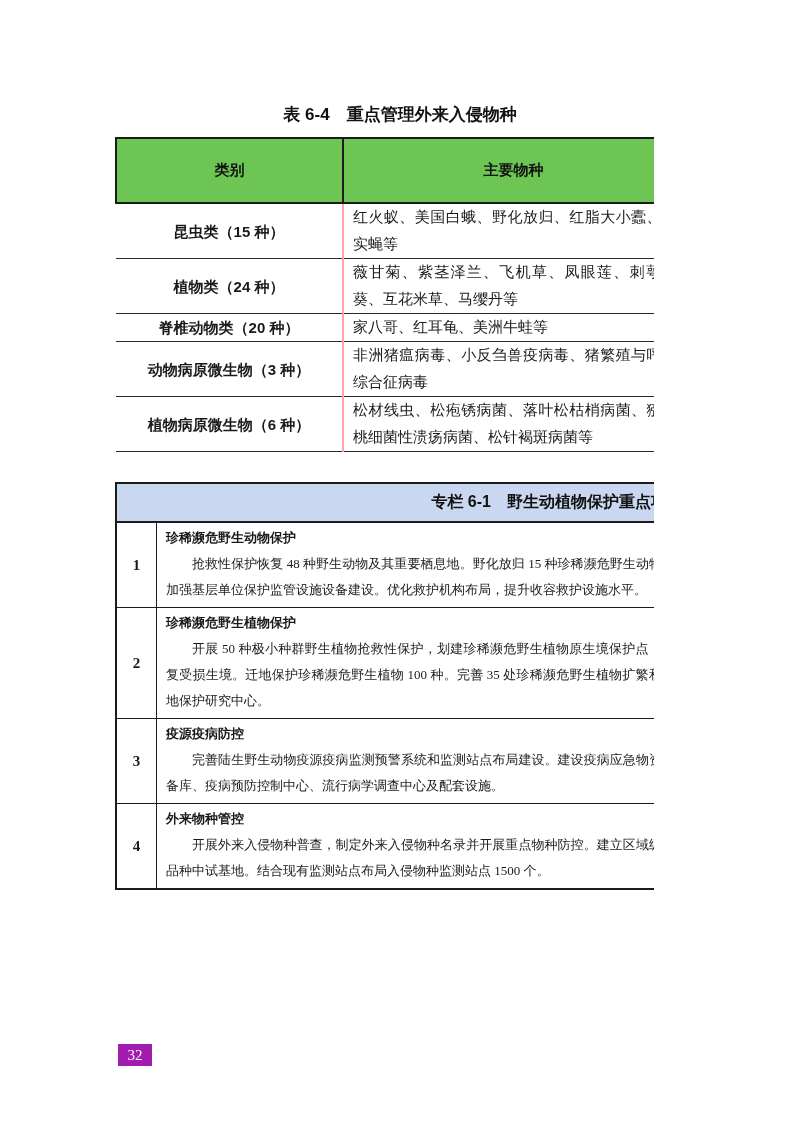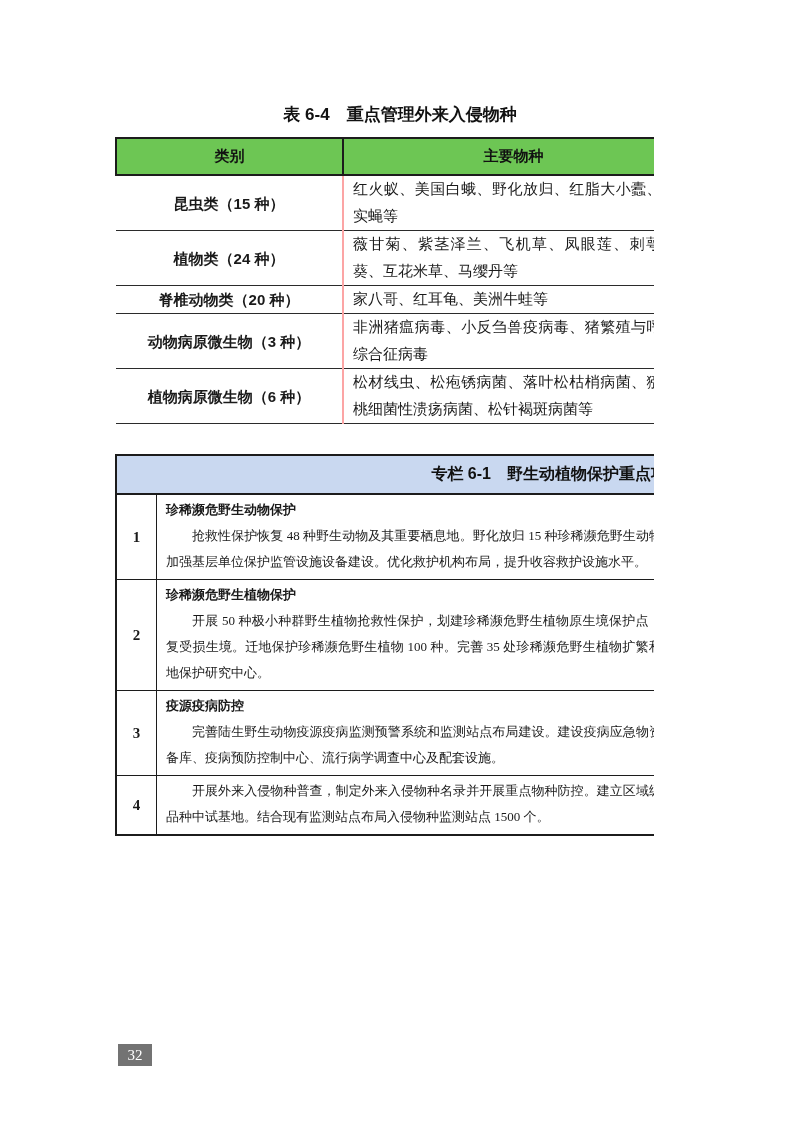--- a/index.html
+++ b/index.html
@@ -30,21 +30,21 @@
     width:570px;
     border-collapse:collapse;
     table-layout:fixed;
   }
   table.t1 th {
     background:#6DC654;
     border:2px solid #1c1c1c;
     font-family:"Liberation Sans", sans-serif;
     font-weight:bold;
     font-size:15px;
-    padding:8px 0;
+    padding:22px 0;
     color:#111;
   }
   table.t1 th.col-cat { width:225px; }
   table.t1 td {
     border-bottom:1px solid #2b2b2b;
     font-size:15px;
     line-height:27px;
     vertical-align:middle;
     padding:0;
   }
@@ -100,21 +100,21 @@
   .panel-body {
     margin:0;
     text-indent:2em;
     text-align:justify;
   }
   
   .page-number {
     position:absolute;
     left:118px; top:1044px;
     width:34px; height:22px;
-    background:#737373;
+    background:#a21caf;
     color:#ffffff;
     text-align:center;
     line-height:22px;
     font-size:15px;
   }
 </style>
 </head>
 <body>
 
 <div class="page">
@@ -176,20 +176,21 @@
         <div class="panel-no">3</div>
         <div class="panel-content">
           <div class="panel-heading">疫源疫病防控</div>
           <p class="panel-body">完善陆生野生动物疫源疫病监测预警系统和监测站点布局建设。建设疫病应急物资储备库、疫病预防控制中心、流行病学调查中心及配套设施。</p>
         </div>
       </div>
 
       <div class="panel-row">
         <div class="panel-no">4</div>
         <div class="panel-content">
+          <div class="panel-heading">外来物种管控</div>
           <p class="panel-body">开展外来入侵物种普查，制定外来入侵物种名录并开展重点物种防控。建立区域级新品种中试基地。结合现有监测站点布局入侵物种监测站点 1500 个。</p>
         </div>
       </div>
     </div>
 
   </div>
 
   <div class="page-number">32</div>
 </div>
 

